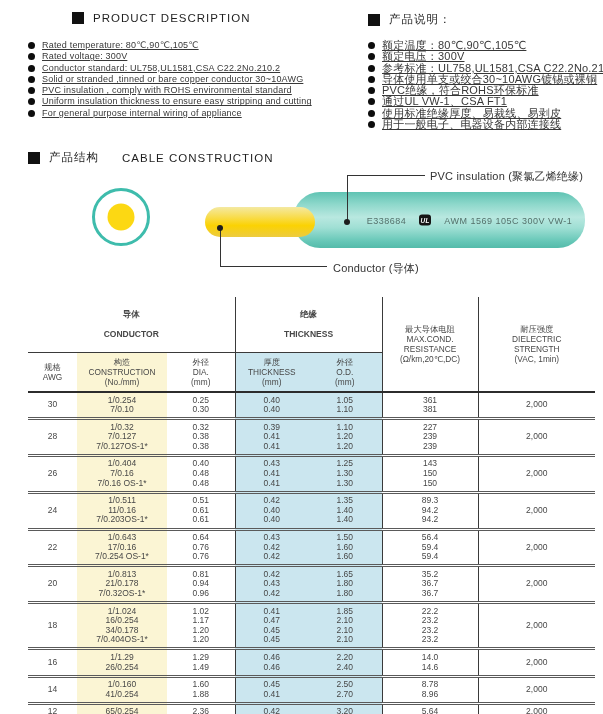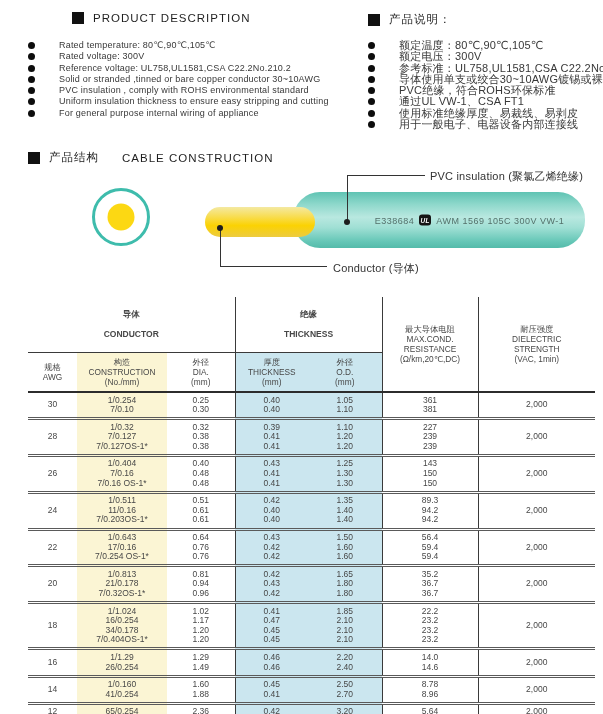--- a/index.html
+++ b/index.html
@@ -9,33 +9,33 @@
     font-family:"Liberation Sans","DejaVu Sans",sans-serif;
     color:#3c3c3c;
   }
   
   .sec-head{position:absolute;display:flex;align-items:center;gap:9px;
     font-size:11.5px;letter-spacing:1px;color:#1f1f1f;white-space:nowrap;}
   .sq{width:12px;height:12px;background:#111;flex:none;}
   .sec-head .gap2{margin-left:14px;}
   
   .bullets{list-style:none;margin:0;padding:0;position:absolute;}
-  .bullets li{display:flex;align-items:flex-start;gap:24px;line-height:11.3px;
-    font-size:9px;letter-spacing:.2px;color:#383838;white-space:nowrap;}
+  .bullets li{display:flex;align-items:flex-start;gap:7px;line-height:11.3px;
+    font-size:9px;letter-spacing:.2px;color:#383838;white-space:nowrap;text-decoration:underline;}
   .bullets .dot{width:7px;height:7px;border-radius:50%;background:#0d0d0d;flex:none;margin-top:2px;}
   .bullets.cn li{font-size:11px;}
   
   .cross-ring{position:absolute;left:92px;top:188px;width:58px;height:58px;border-radius:50%;
     border:3px solid #3ebcac;background:#fff;box-sizing:border-box;}
   .cross-core{position:absolute;left:50%;top:50%;transform:translate(-50%,-50%);
     width:27px;height:27px;border-radius:50%;background:#fcd813;}
   .cable{position:absolute;left:293px;top:192px;width:292px;height:56px;border-radius:27px;z-index:1;
     background:linear-gradient(180deg,#5fc3b3 0%,#8ed8cb 22%,#b9e8e0 45%,#9fdfd4 64%,#66c7b7 88%,#54bbaa 100%);}
   .cable-print{position:absolute;left:77px;right:16px;top:50%;transform:translateY(-50%);
-    display:flex;align-items:center;justify-content:center;gap:5px;
+    display:flex;align-items:center;justify-content:center;gap:13px;
     font-size:9px;letter-spacing:.5px;color:#54716b;white-space:nowrap;}
   .ul-logo{width:12px;height:11px;border-radius:3px;background:#151515;color:#fff;
     font-size:6.5px;font-weight:bold;font-style:italic;
     display:flex;align-items:center;justify-content:center;flex:none;}
   .rod{position:absolute;left:205px;top:207px;width:110px;height:30px;border-radius:15px;z-index:2;
     background:linear-gradient(180deg,#f4e9a2 0%,#f8dd52 32%,#fbd203 62%,#eccb41 100%);}
   .leader{position:absolute;background:#333;z-index:3;}
   .ldot{position:absolute;width:6px;height:6px;border-radius:50%;background:#1d1d1d;z-index:4;}
   .callout{position:absolute;font-size:11px;color:#333;white-space:nowrap;z-index:3;letter-spacing:.2px;}
   
@@ -63,21 +63,21 @@
     <li>
       <span class="dot"></span>
       <span>Rated temperature: 80℃,90℃,105℃</span>
     </li>
     <li>
       <span class="dot"></span>
       <span>Rated voltage: 300V</span>
     </li>
     <li>
       <span class="dot"></span>
-      <span>Reference voltage: UL758,UL1581,CSA C22.2No.210.2</span>
+      <span>Conductor standard: UL758,UL1581,CSA C22.2No.210.2</span>
     </li>
     <li>
       <span class="dot"></span>
       <span>Solid or stranded ,tinned or bare copper conductor 30~10AWG</span>
     </li>
     <li>
       <span class="dot"></span>
       <span>PVC insulation , comply with ROHS environmental standard</span>
     </li>
     <li>

